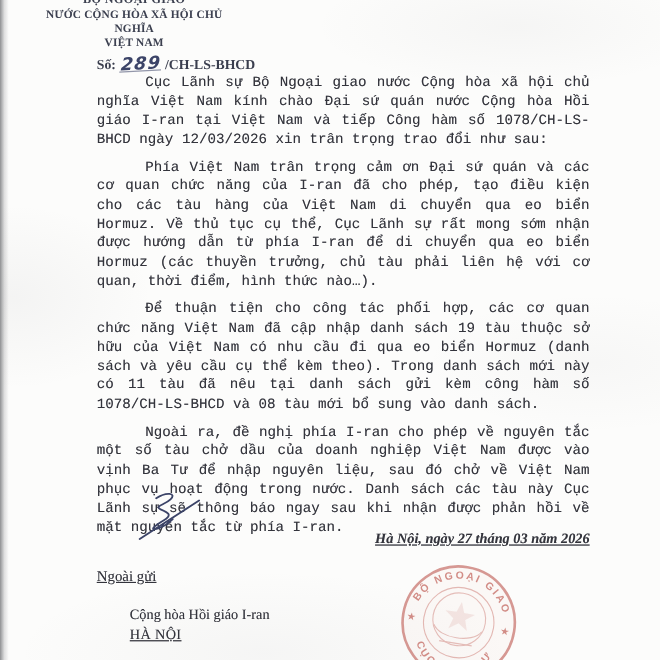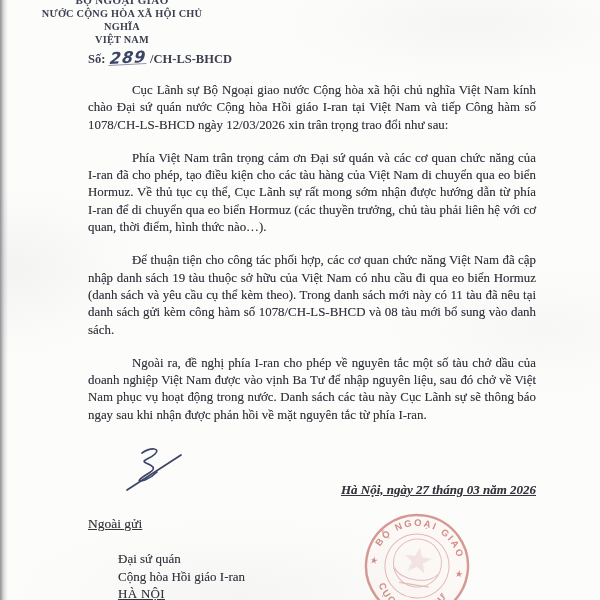--- a/index.html
+++ b/index.html
@@ -36,21 +36,21 @@
     font-size:16px;font-style:italic;font-weight:bold;color:#3c4468;
     transform:rotate(-3deg) skewX(-8deg);letter-spacing:1px;
     border-bottom:1px solid rgba(60,68,104,0.55);padding:0 1px;
   }
   .body-text{
     position:absolute;left:88px;top:66px;width:448px;
     font-size:12.9px;line-height:17.3px;color:#33343c;
     text-align:justify;
     text-shadow:0 0 0.5px rgba(55,55,65,0.45);
   }
-  .body-text p{margin:16px 0 8px 0;text-indent:44px;}
+  .body-text p{margin:0 0 8px 0;text-indent:44px;font-family:Liberation Mono, monospace;}
   .signature-flourish{position:absolute;left:124px;top:446px;}
   .date-line{
     position:absolute;top:482px;left:240px;width:296px;text-align:right;
     font-size:13px;font-weight:bold;font-style:italic;color:#33343c;
     text-shadow:0 0 0.5px rgba(55,55,65,0.4);
     text-decoration:underline;
   }
   .salutation{
     position:absolute;left:88px;top:516px;
     font-size:13.5px;color:#33343c;text-decoration:underline;
@@ -96,21 +96,20 @@
       <path d="M18 7 C 27 1, 37 2, 31 8 C 26 13, 16 14, 22 17 C 29 20, 33 22, 25 27 C 15 33, 11 37, 21 34 C 26 32, 30 29, 33 26"></path>
       <path d="M3 44 L 57 9"></path>
     </g>
   </svg>
 
   <div class="date-line">Hà Nội, ngày 27 tháng 03 năm 2026</div>
 
   <div class="salutation">Ngoài gửi</div>
 
   <div class="recipient">
-    <div>Đại sứ quán</div>
     <div>Cộng hòa Hồi giáo I-ran</div>
     <div class="recipient-city">HÀ NỘI</div>
   </div>
 
   <svg class="stamp" viewBox="0 0 110 110">
     <defs>
       <path id="arcTop" d="M 13 57 A 42 42 0 0 1 97 57" fill="none"></path>
       <path id="arcBottom" d="M 17 64 A 38 38 0 0 0 93 64" fill="none"></path>
     </defs>
     <circle cx="55" cy="55" r="51" fill="rgba(205,115,105,0.05)" stroke="#c06058" stroke-width="2.4" opacity="0.75"></circle>

